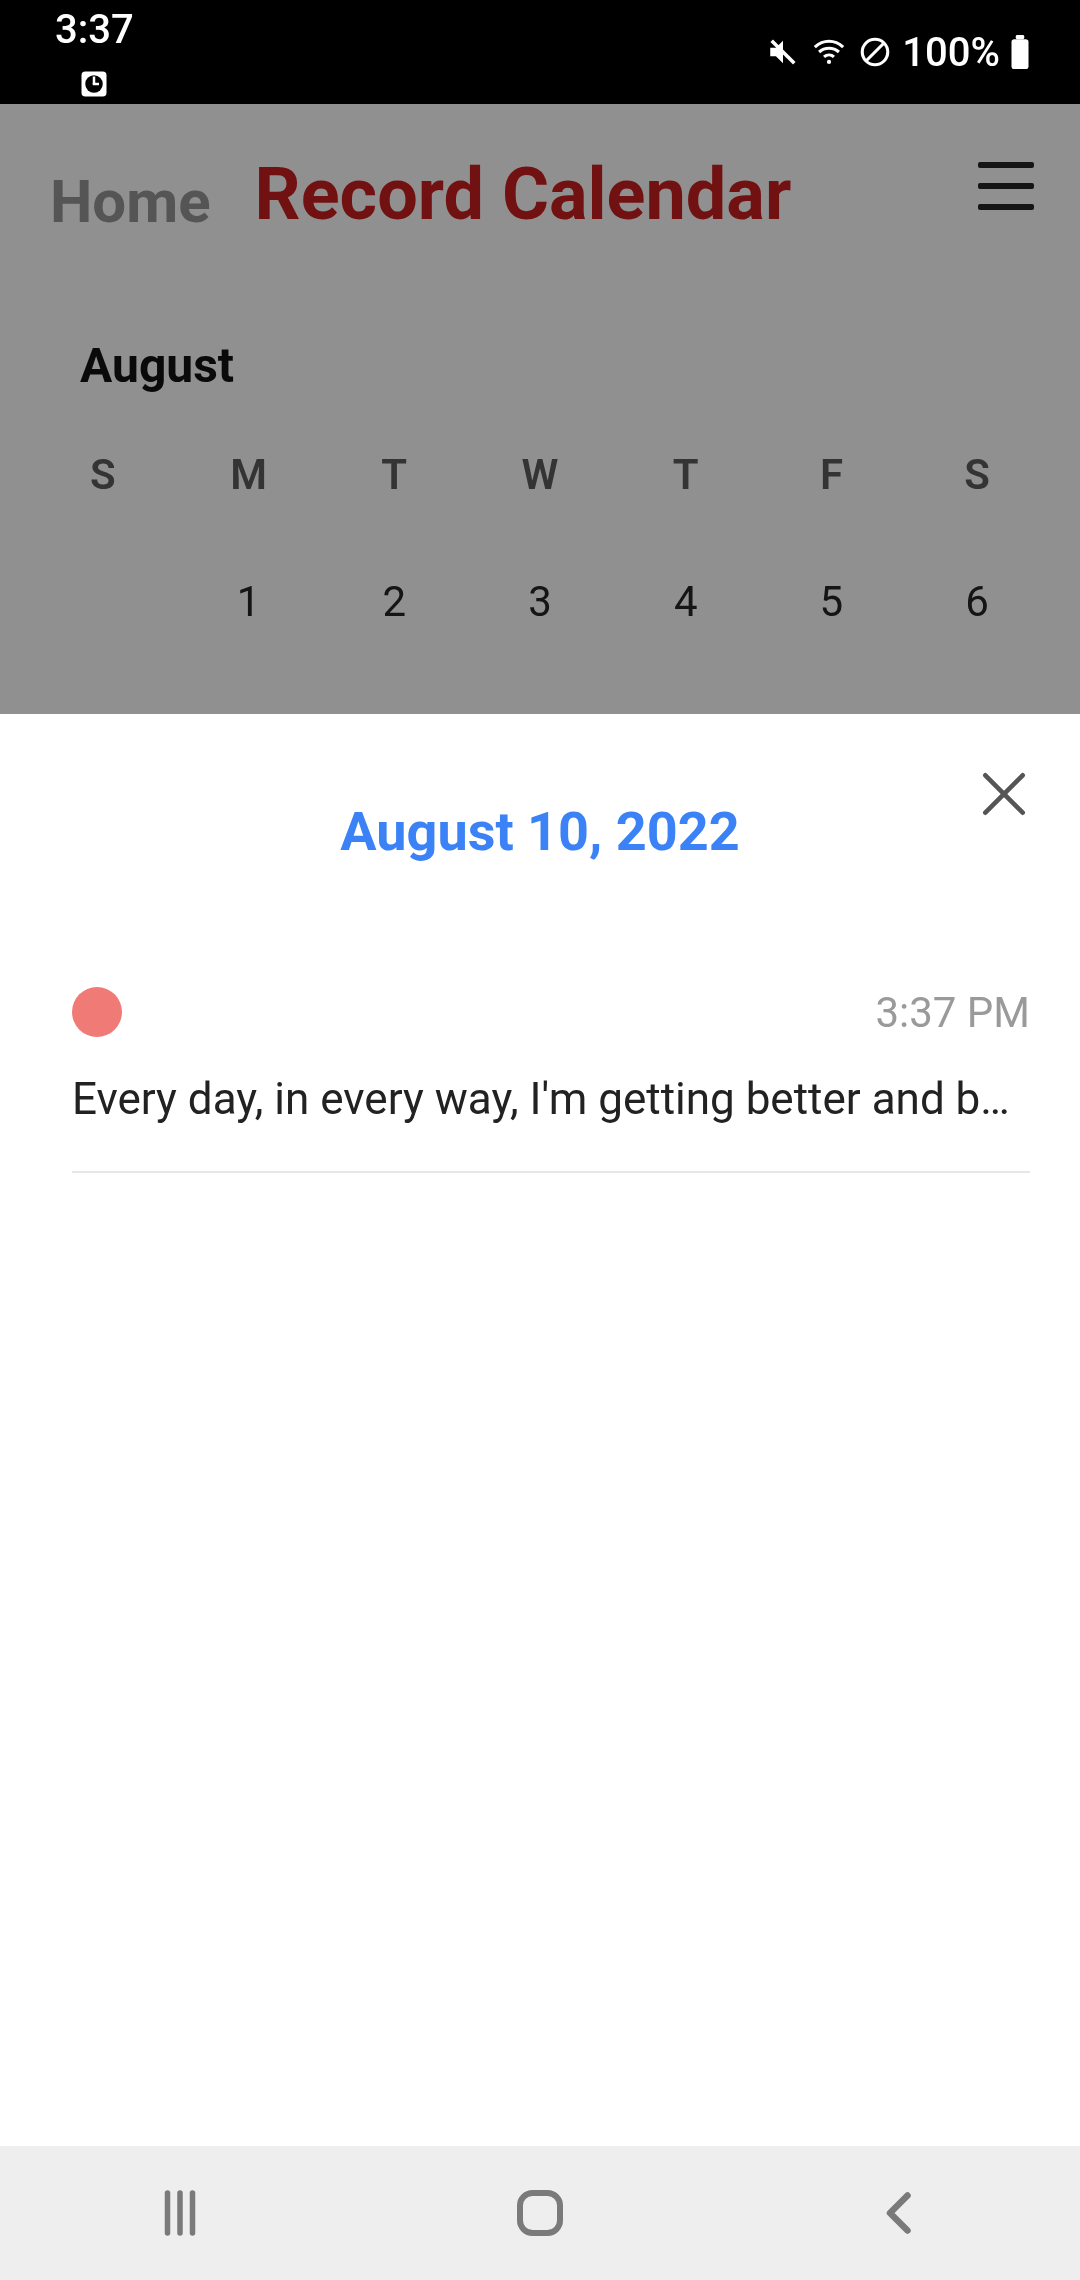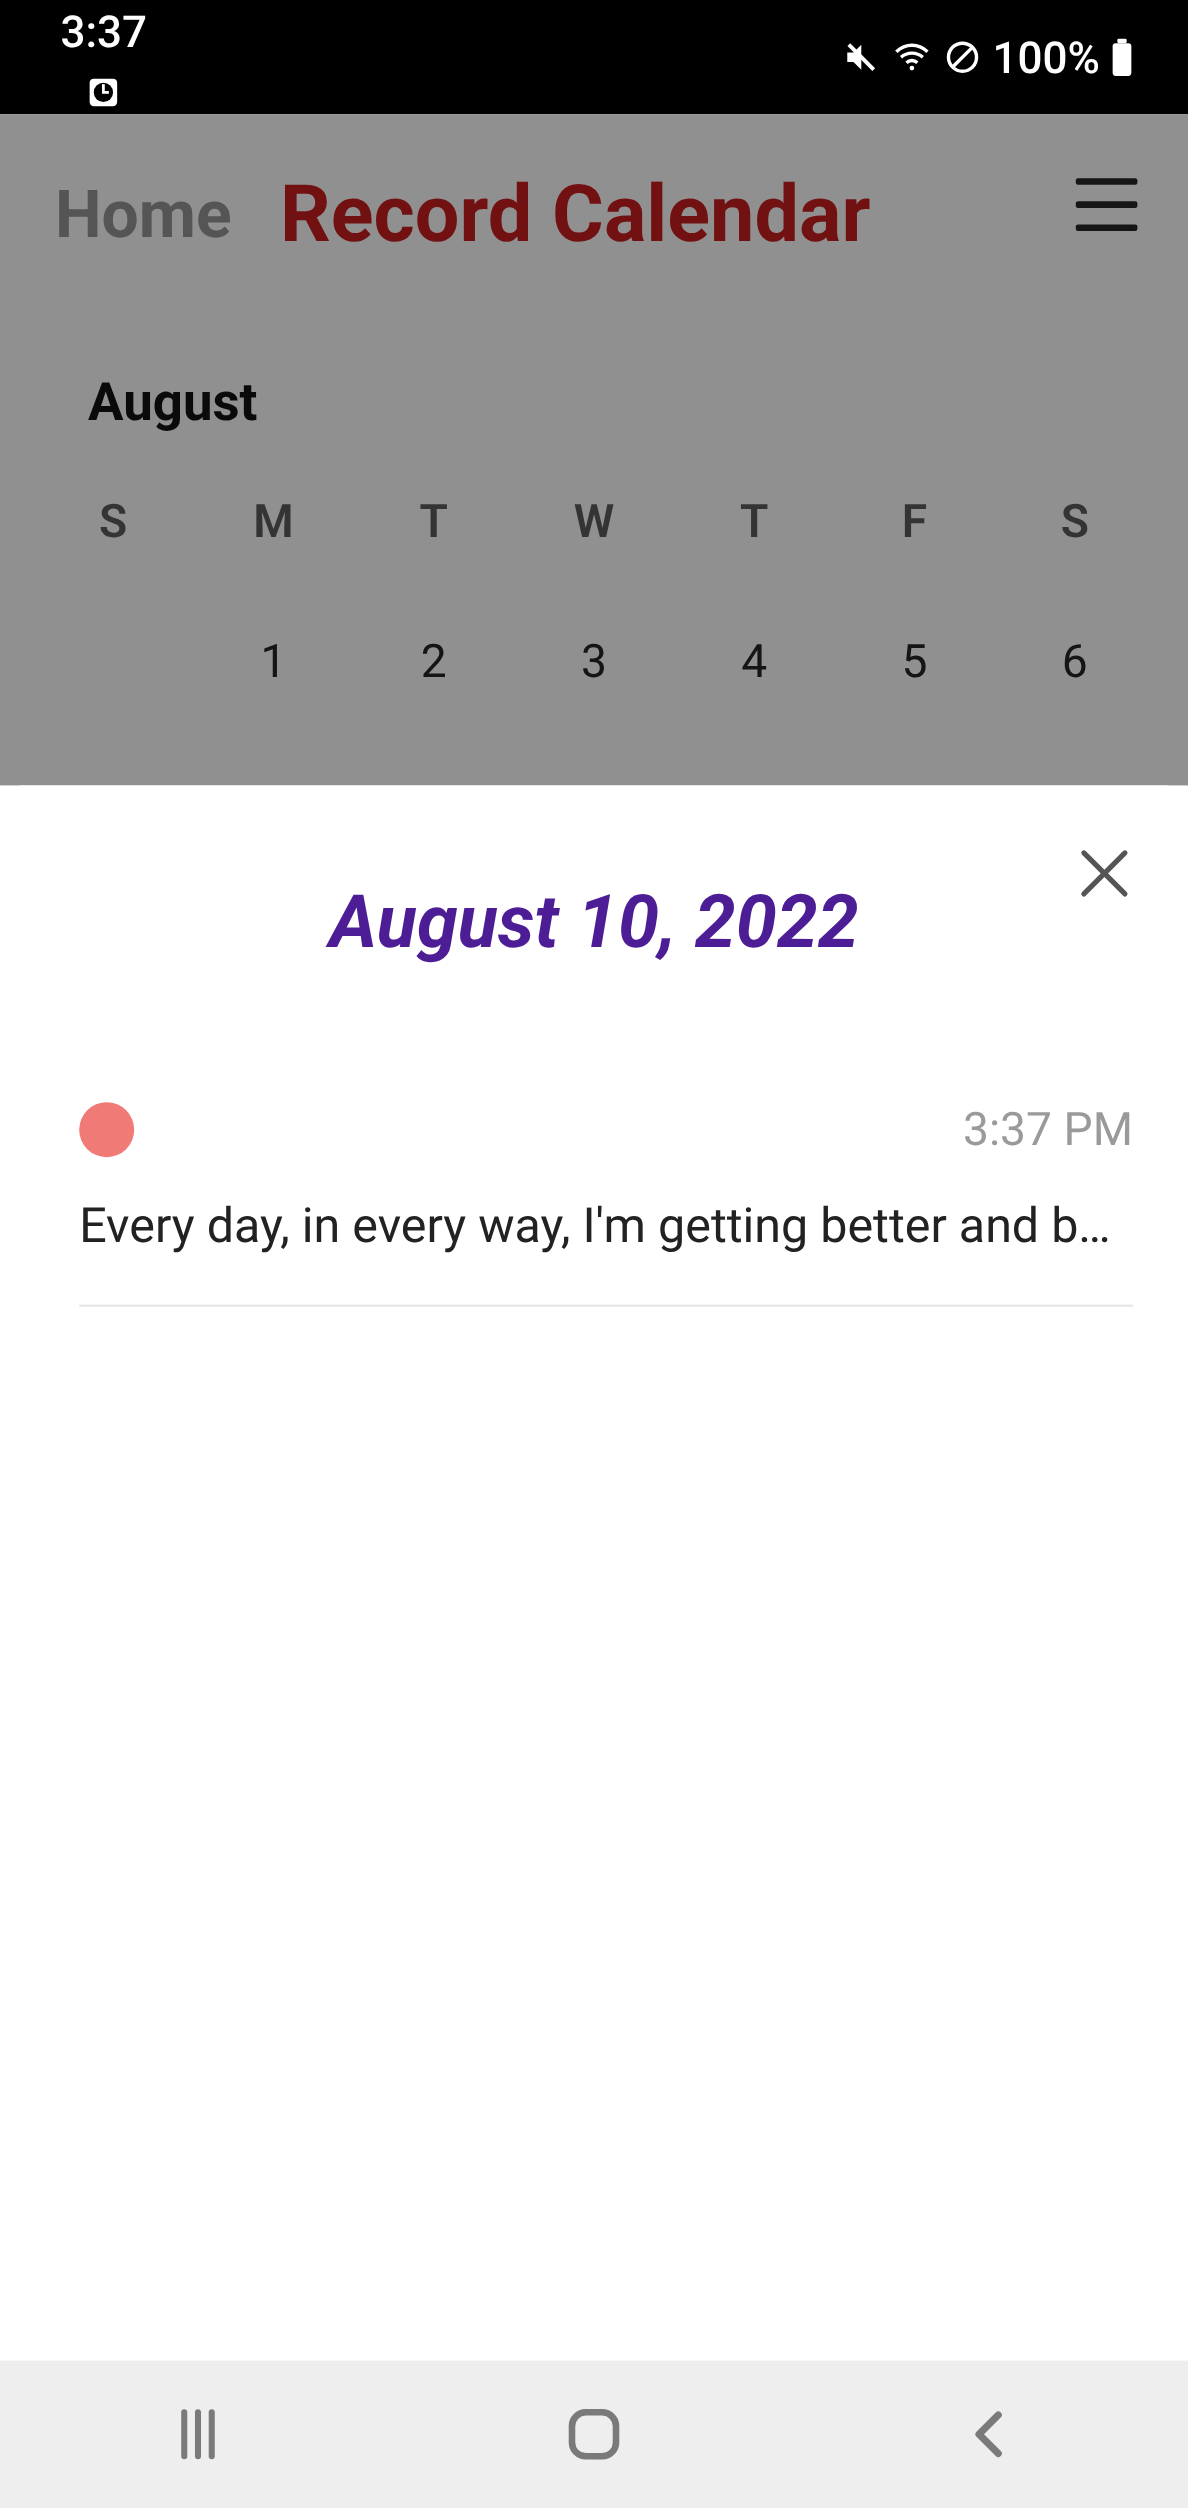--- a/index.html
+++ b/index.html
@@ -45,21 +45,21 @@
     inset: 0;
     background: rgba(0,0,0,0.38);
     pointer-events: none;
   }
   .dim-content {
     position: relative;
     padding: 48px 50px 0 50px;
   }
   .tabs {
     display: flex;
-    align-items: center;
+    align-items: flex-end;
     gap: 44px;
   }
   .tab-home {
     font-size: 60px;
     font-weight: 700;
     color: #8a8a8a;
   }
   .tab-record {
     font-size: 72px;
     font-weight: 700;
@@ -119,24 +119,23 @@
     background: #fff;
     border-top-left-radius: 20px;
     border-top-right-radius: 20px;
   }
   .sheet-header {
     position: relative;
     text-align: center;
     padding-top: 86px;
   }
   .sheet-title {
-    font-size: 67px;
+    font-size: 54px;
     font-weight: 700;
-    color: #4c1d95;
-    font-style: italic;
+    color: #3b82f6;
   }
   .close-btn {
     position: absolute;
     right: 48px;
     top: 52px;
     width: 56px;
     height: 56px;
   }
   .close-btn svg { width: 100%; height: 100%; }
 

